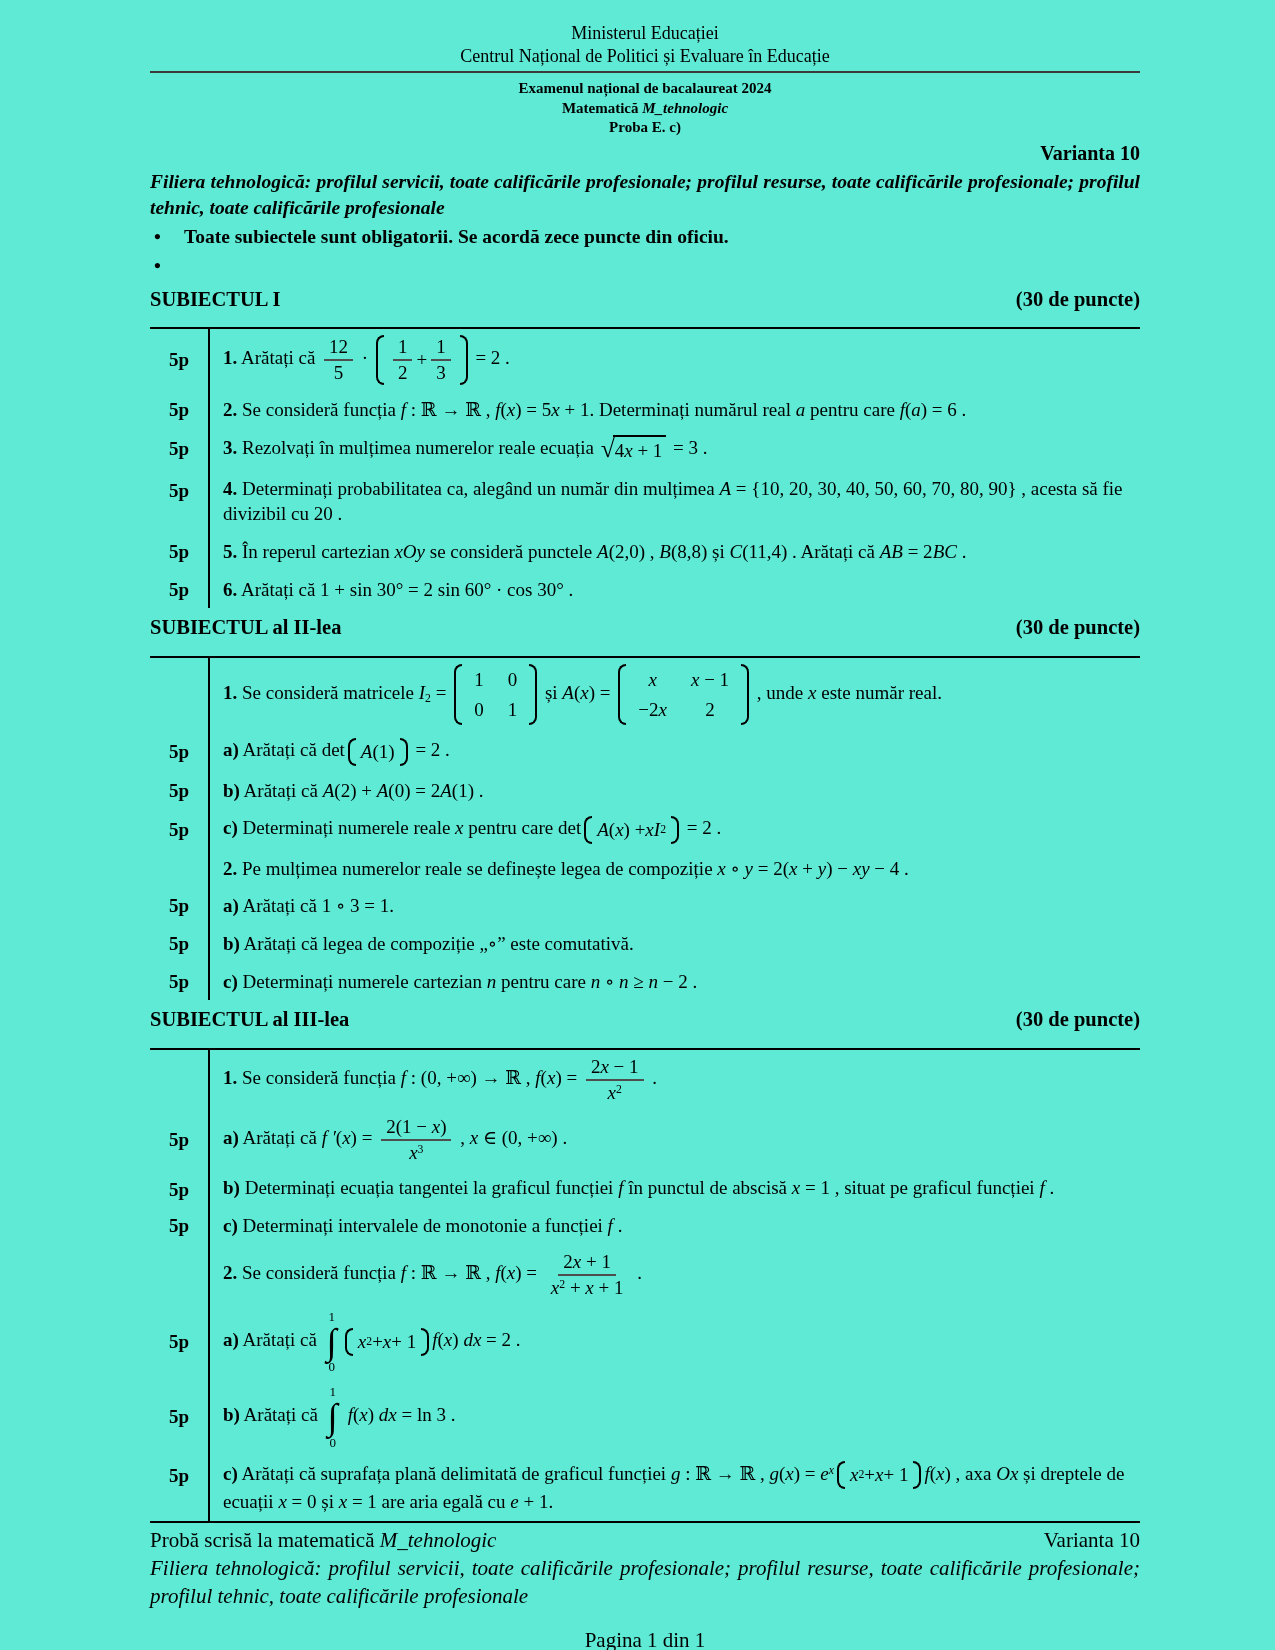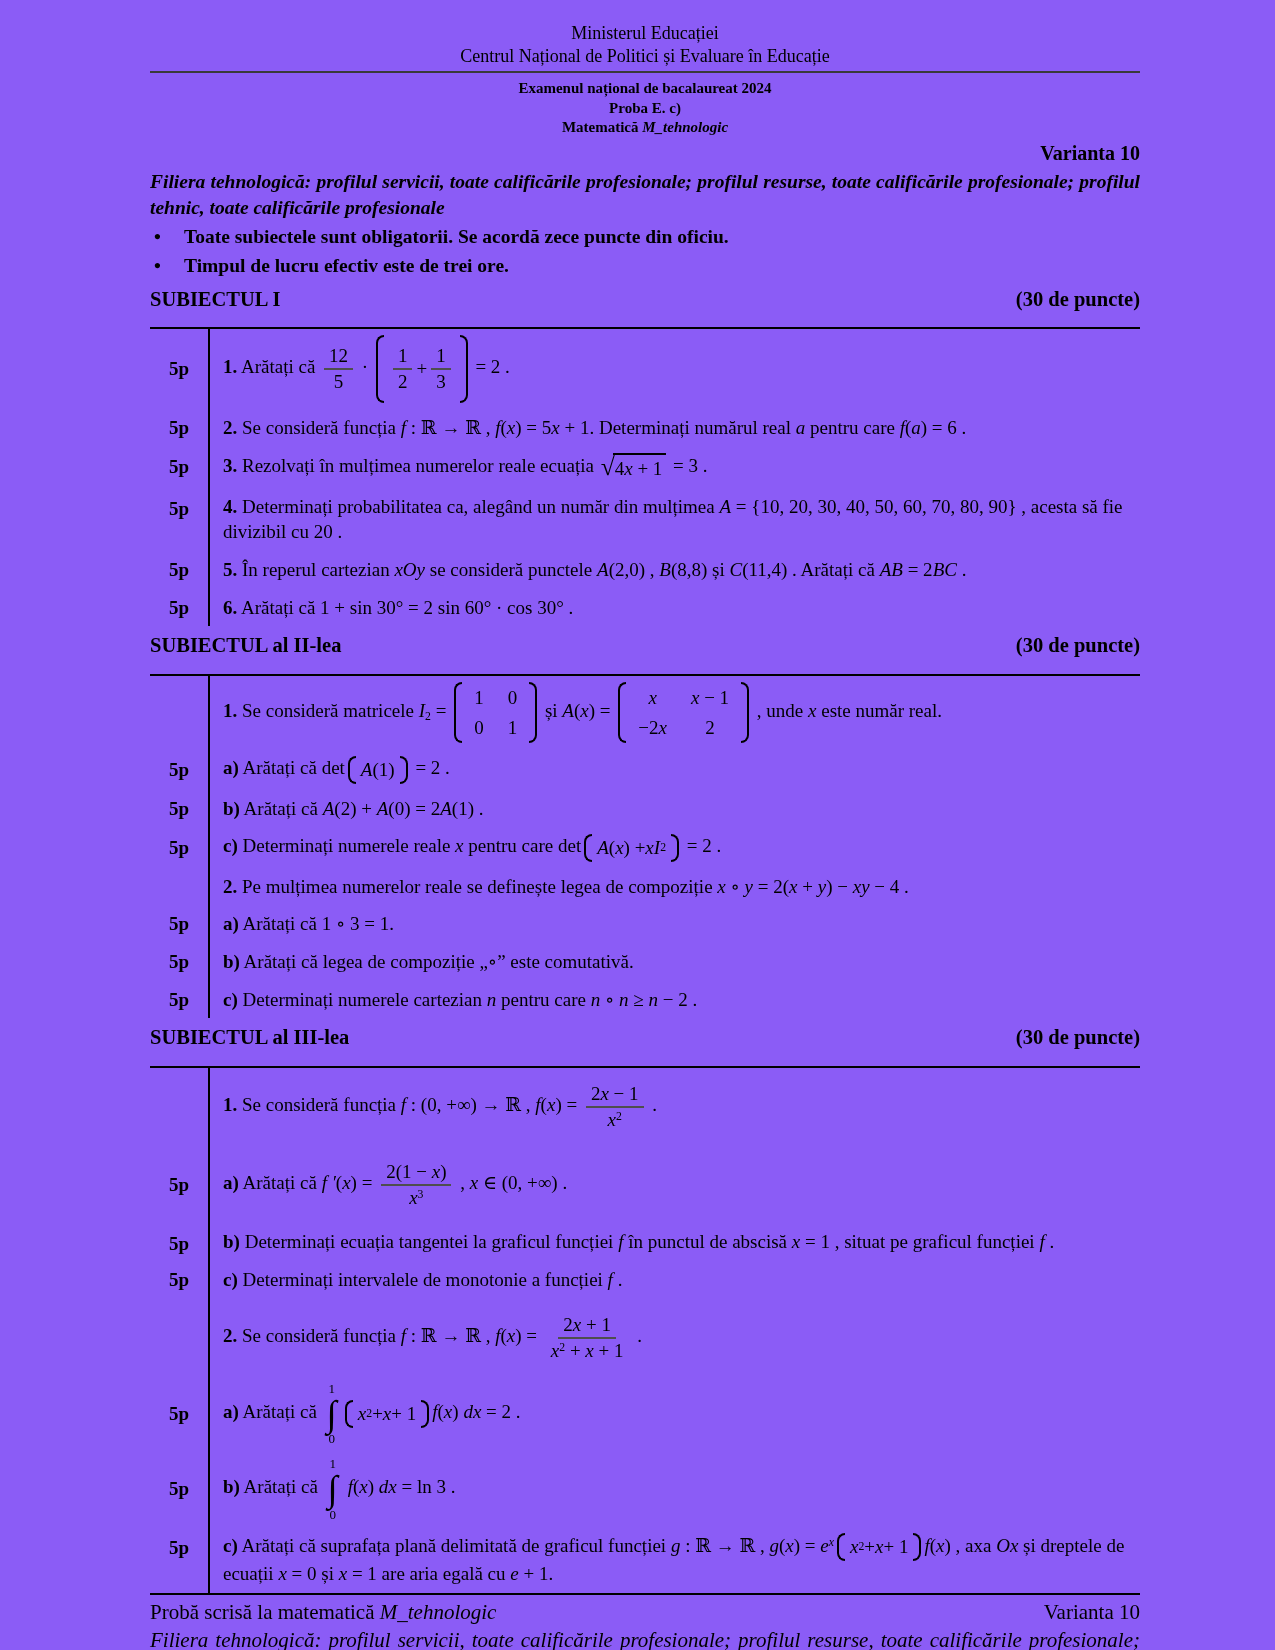--- a/index.html
+++ b/index.html
@@ -1,17 +1,17 @@
 <!DOCTYPE html>
 <html lang="ro"><head>
 <meta charset="utf-8">
 <style>
   html,body { margin:0; padding:0; background:#e8e8e8; }
   .page {
-    width:1275px; height:1650px; margin:0 auto; background:#8b5cf6;
+    width:1275px; height:1650px; margin:0 auto; background:#5eead4;
     box-sizing:border-box; padding:22px 135px 24px 150px;
     display:flex; flex-direction:column;
     font-family:"Liberation Serif","DejaVu Serif","DejaVu Sans",serif;
     color:#000; font-size:19px; line-height:1.35;
   }
   
   .center { text-align:center; }
   .ministry { font-size:18px; line-height:1.25; }
   .top-rule { border:none; border-top:2.5px solid #3a3a3a; margin:4px 0 6px; }
   .exam-title, .proba-line, .disc-line { font-weight:bold; font-size:15px; line-height:1.3; }
@@ -27,21 +27,21 @@
   .pts { width:58px; flex:none; text-align:center; font-weight:bold;
          align-self:stretch; display:flex; align-items:center; justify-content:center; }
   .pts.top { align-items:flex-start; padding-top:8px; }
   .rc { flex:1; border-left:2px solid #000; padding:6px 0 6px 13px; }
   
   .it { font-style:italic; }
   .bd { font-weight:bold; }
   sup.sp { font-size:0.62em; line-height:0; vertical-align:0.5em; }
   sub.sb { font-size:0.62em; line-height:0; vertical-align:-0.25em; }
   .fr { display:inline-flex; flex-direction:column; align-items:center; vertical-align:middle;
-        margin:9px 4px; line-height:1.15; text-align:center; }
+        margin:0 4px; line-height:1.15; text-align:center; }
   .fr .n { padding:0 5px 1px; border-bottom:2px solid #4e4e4e; }
   .fr .d { padding:1px 5px 0; }
   .sq { display:inline-flex; align-items:center; vertical-align:middle; margin:0 2px; }
   .rad { font-size:1.35em; line-height:0.8; margin-right:-2px; }
   .sqc { border-top:2px solid #000; padding:1px 4px 0 2px; }
   .pg { display:inline-flex; align-items:center; vertical-align:middle; margin:0 3px; }
   .br-l, .br-r { align-self:stretch; width:8px; min-height:1.25em; box-sizing:border-box; }
   .br-l { border-left:2px solid #000; border-top:2px solid #000; border-bottom:2px solid #000;
           border-radius:12px 0 0 12px; margin-right:3px; }
   .br-r { border-right:2px solid #000; border-top:2px solid #000; border-bottom:2px solid #000;
@@ -63,31 +63,30 @@
 </head>
 <body>
 
 <div class="page">
 
   <header>
     <div class="center ministry">Ministerul Educației</div>
     <div class="center ministry">Centrul Național de Politici și Evaluare în Educație</div>
     <hr class="top-rule">
     <div class="center exam-title">Examenul național de bacalaureat 2024</div>
+    <div class="center disc-line"><span>Matematică </span><span class="italic">M_tehnologic</span></div>
     <div class="center proba-line">Proba E. c)</div>
-    <div class="center disc-line"><span>Matematică </span><span class="italic">M_tehnologic</span></div>
     <div class="variant-line">Varianta 10</div>
     <div class="filiera-top">Filiera tehnologică: profilul servicii, toate calificările profesionale; profilul resurse, toate calificările profesionale; profilul tehnic, toate calificările profesionale</div>
     <div class="bullet-row">
         <span class="bullet-dot">•</span>
         <span>Toate subiectele sunt obligatorii. Se acordă zece puncte din oficiu.</span>
       </div>
     <div class="bullet-row">
         <span class="bullet-dot">•</span>
-        <span>Timpul de lucru efectiv este de trei ore.</span>
       </div>
   </header>
 
   <main>
       <section>
         <div class="sec-head">
           <span>SUBIECTUL I</span>
           <span>(30 de puncte)</span>
         </div>
         <div>

